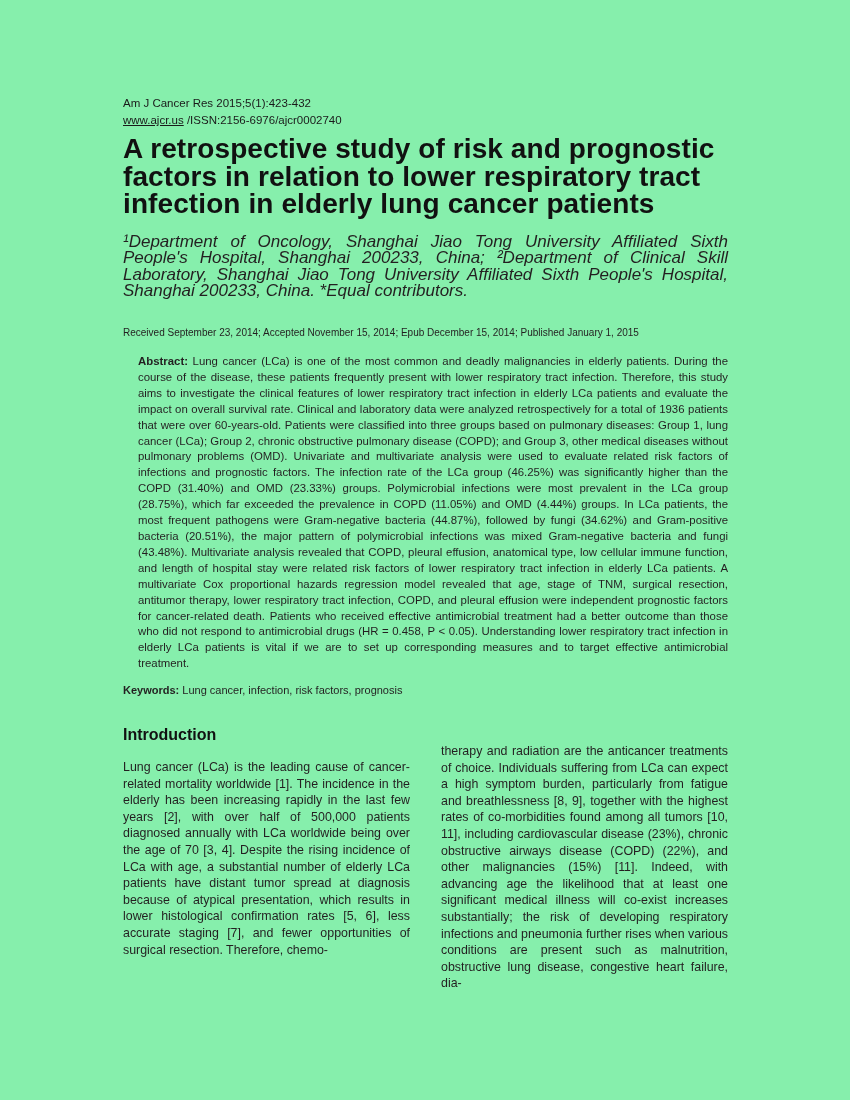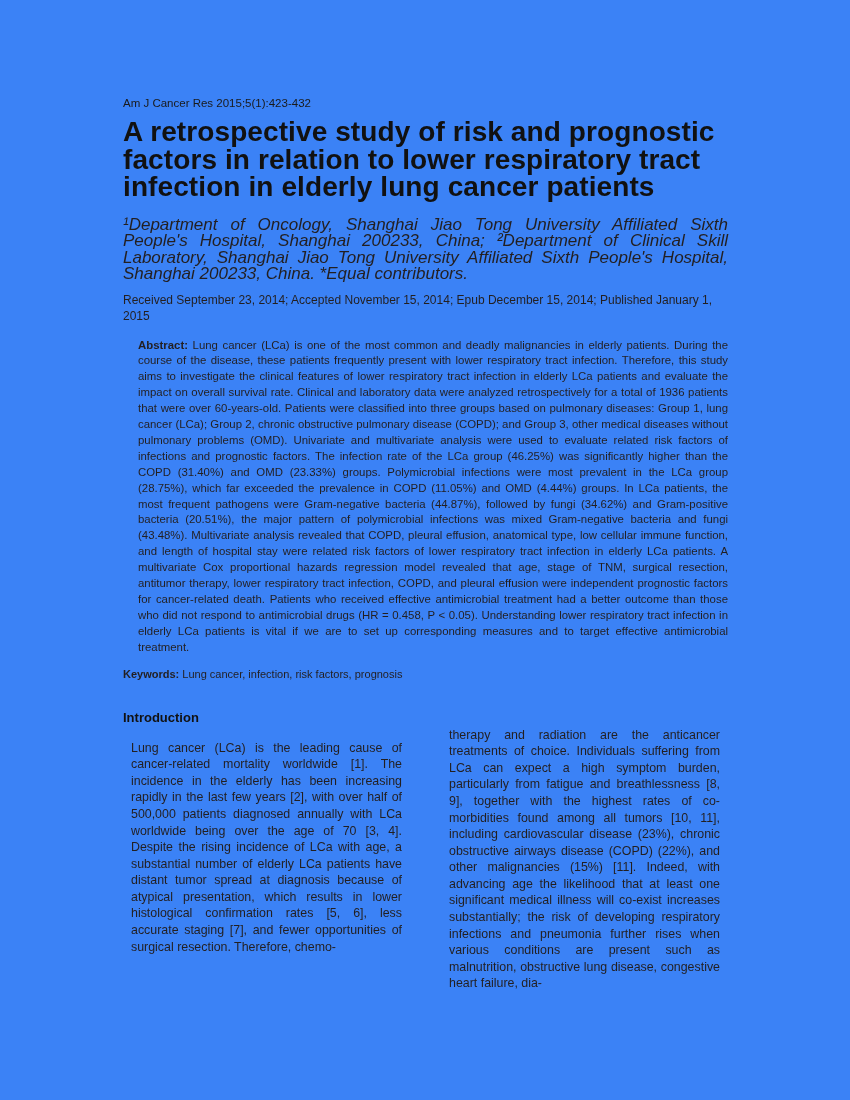--- a/index.html
+++ b/index.html
@@ -1,20 +1,20 @@
 <!DOCTYPE html>
 <html><head>
 <meta charset="utf-8">
 <style>
   html, body { margin: 0; padding: 0; background: #ffffff; }
   .page {
     position: relative;
     width: 850px;
     height: 1100px;
-    background: #3b82f6;
+    background: #86efac;
     overflow: hidden;
     font-family: "Liberation Sans", sans-serif;
     color: #231f20;
   }
   .content {
     position: absolute;
     left: 123px;
     top: 95px;
     width: 605px;
   }
@@ -48,22 +48,22 @@
     color: #1a1a1a;
   }
   .affiliations {
     margin-top: 16px;
     font-size: 17px;
     font-style: italic;
     line-height: 16.5px;
     text-align: justify;
   }
   .dates {
-    margin-top: 9px;
-    font-size: 12px;
+    margin-top: 25px;
+    font-size: 10px;
     line-height: 16.5px;
   }
   .abstract {
     margin: 13px 0 0 15px;
     font-size: 11.4px;
     line-height: 15.9px;
     text-align: justify;
   }
   .abstract .lbl, .keywords .lbl { font-weight: bold; }
   .keywords {
@@ -72,40 +72,41 @@
     line-height: 15.9px;
   }
   .columns {
     margin-top: 27px;
     display: flex;
     gap: 31px;
   }
   .col { width: 287px; }
   .section-heading {
     margin: 0 0 15px 0;
-    font-size: 13px;
+    font-size: 16px;
     font-weight: bold;
     color: #111111;
   }
   .body-text {
-    margin: 8px;
+    margin: 0;
     font-size: 12.4px;
     line-height: 16.6px;
     text-align: justify;
   }
   .right-first { margin-top: 17px; }
 </style>
 </head>
 <body>
 
 <div class="page">
   <div class="content">
 
     <div class="journal-header">
       <div>Am J Cancer Res 2015;5(1):423-432</div>
+      <div><a class="link" href="#">www.ajcr.us</a><span> /ISSN:2156-6976/ajcr0002740</span></div>
     </div>
 
 
     <h1 class="title">A retrospective study of risk and prognostic factors in relation to lower respiratory tract infection in elderly lung cancer patients</h1>
 
 
     <div class="affiliations">¹Department of Oncology, Shanghai Jiao Tong University Affiliated Sixth People's Hospital, Shanghai 200233, China; ²Department of Clinical Skill Laboratory, Shanghai Jiao Tong University Affiliated Sixth People's Hospital, Shanghai 200233, China. *Equal contributors.</div>
 
     <div class="dates">Received September 23, 2014; Accepted November 15, 2014; Epub December 15, 2014; Published January 1, 2015</div>
 

